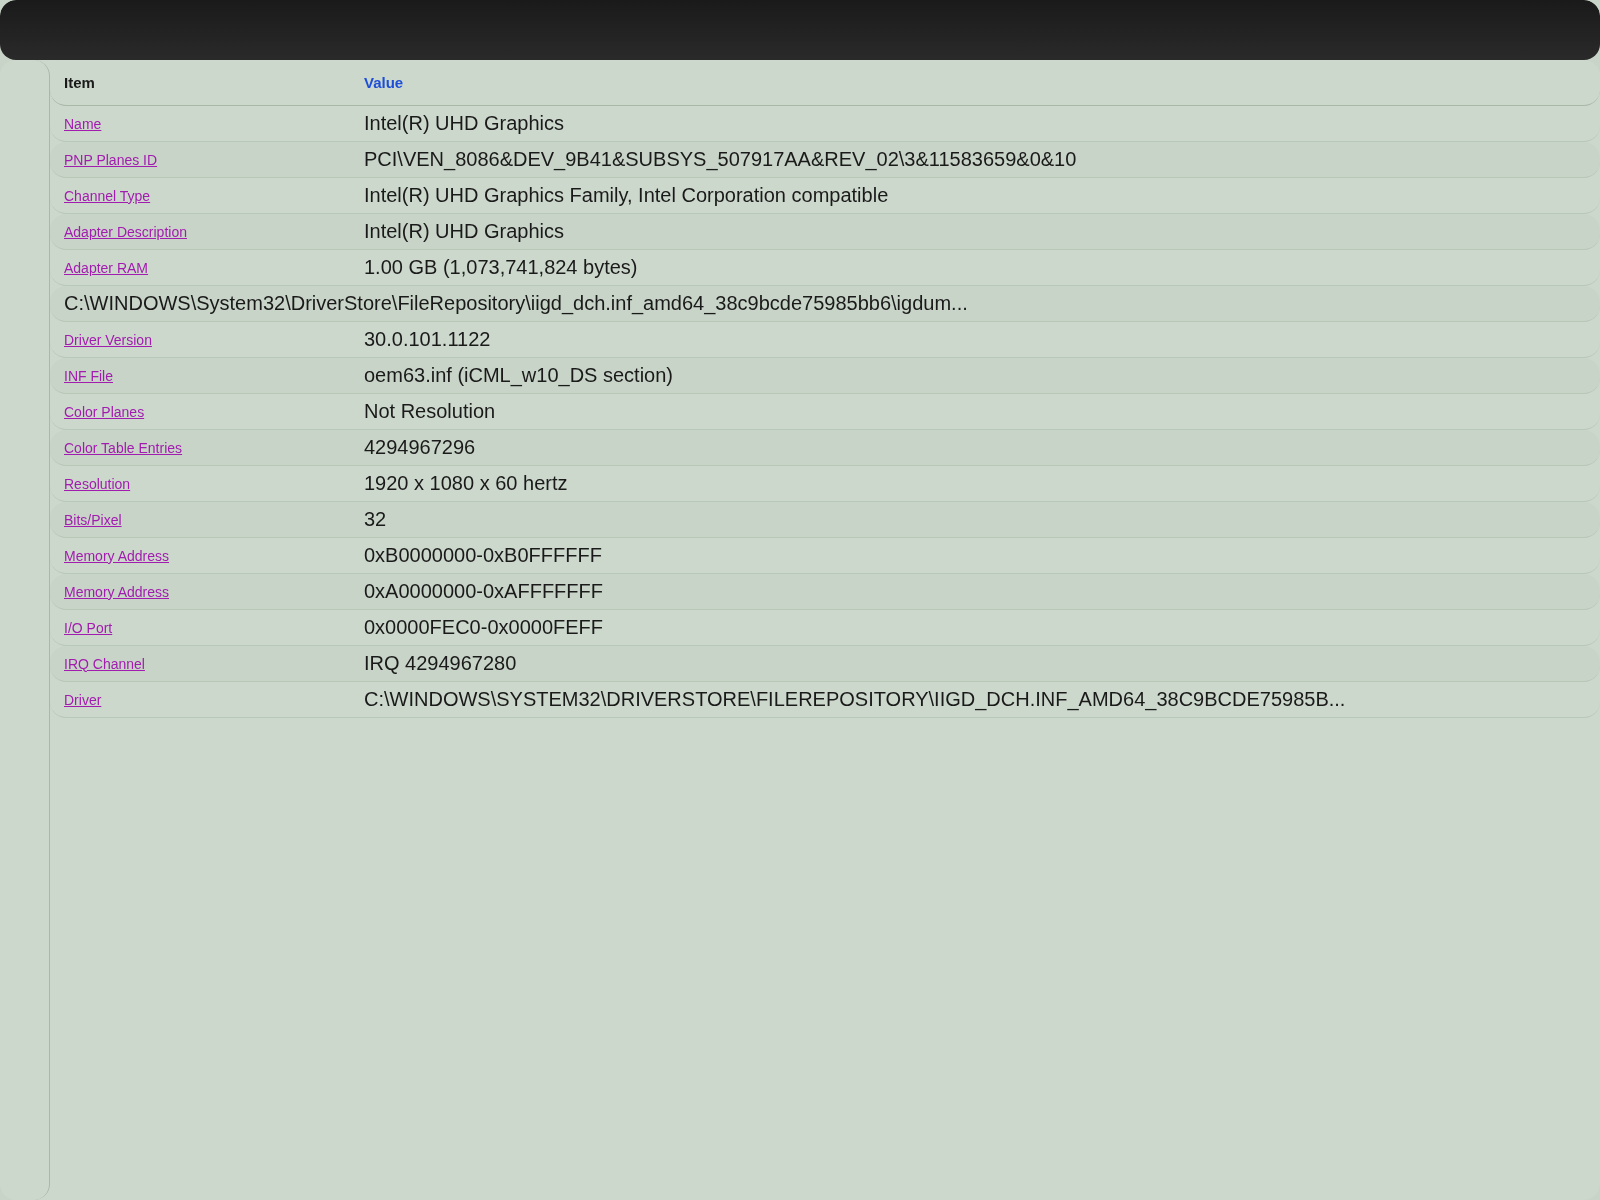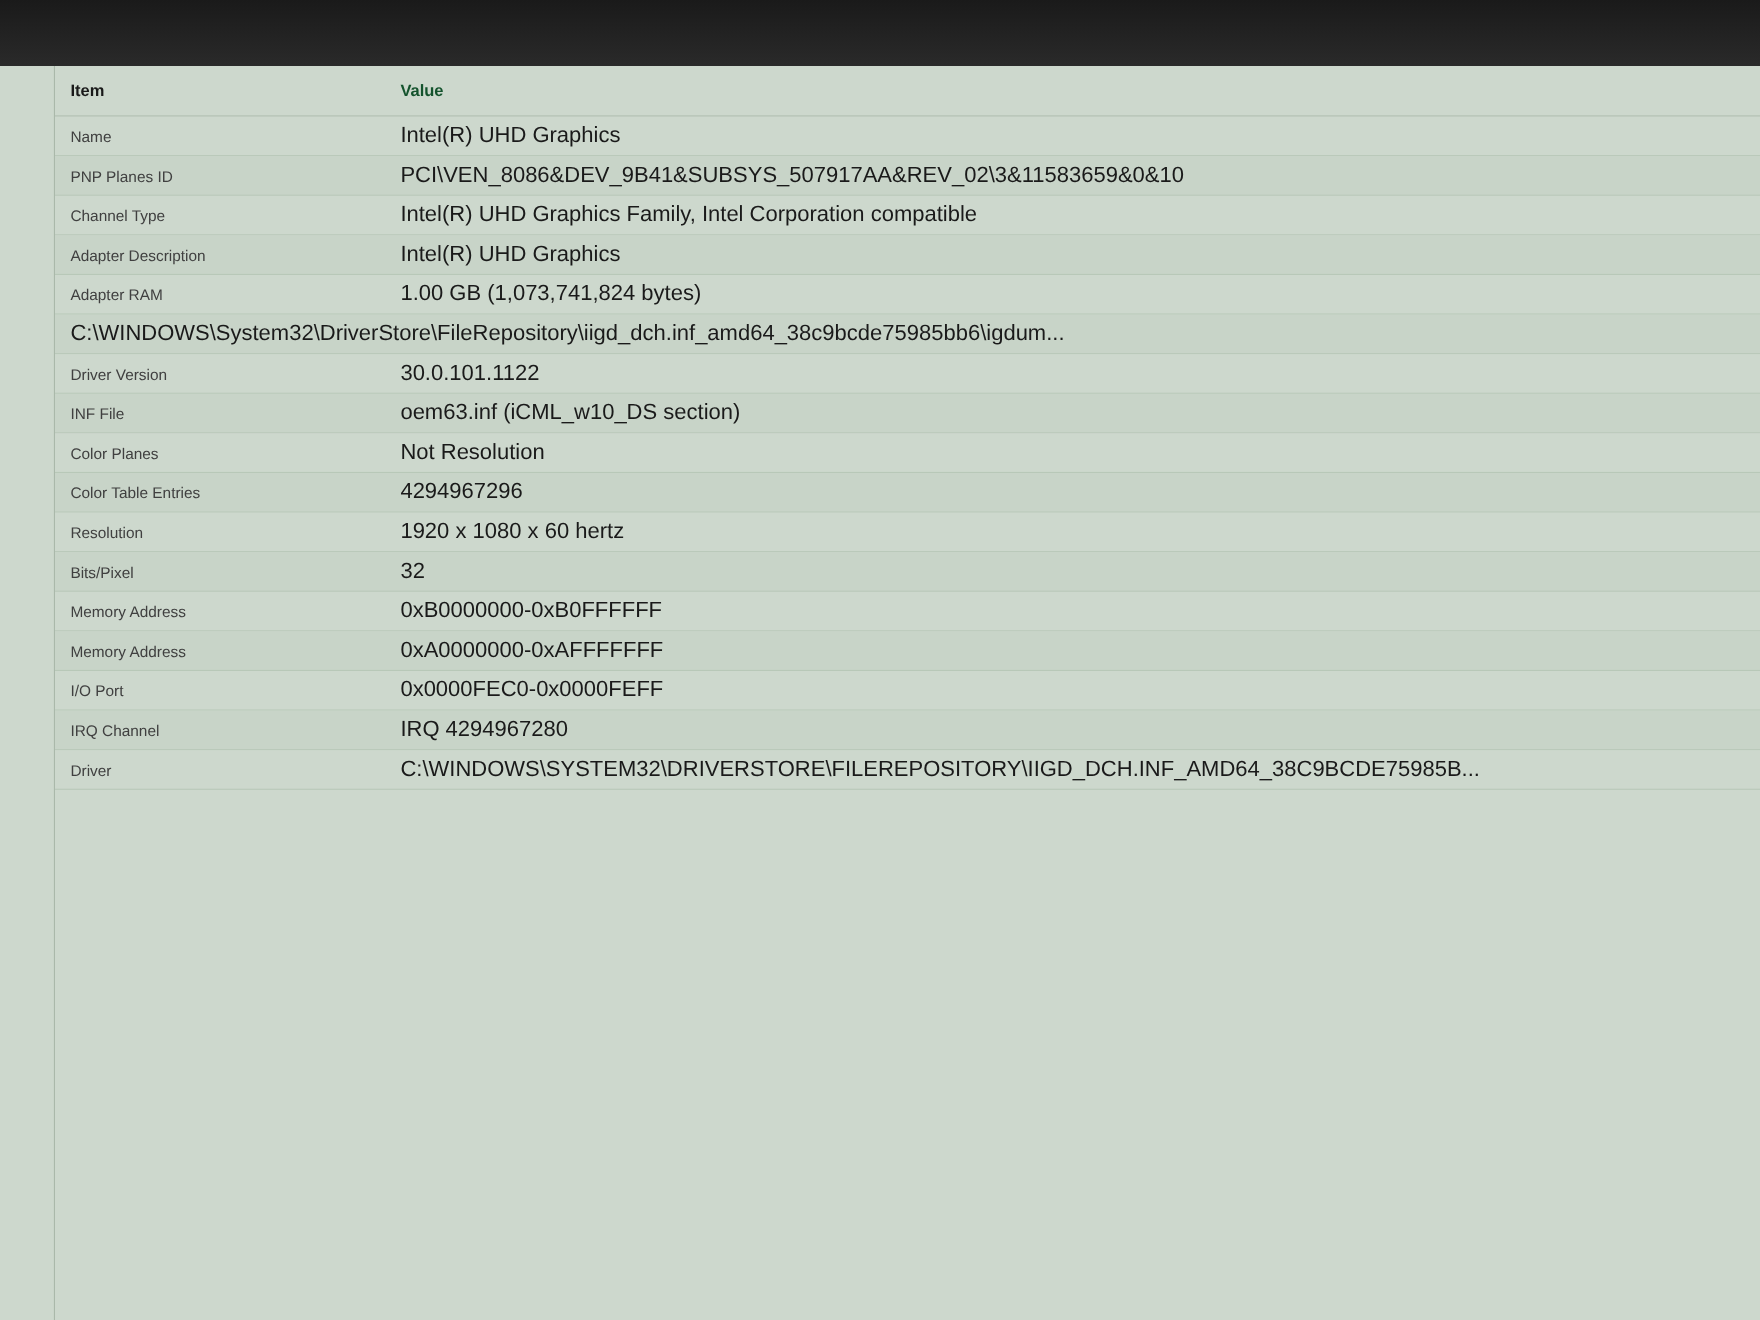--- a/index.html
+++ b/index.html
@@ -1,18 +1,19 @@
 <!DOCTYPE html>
 <html><head>
   <meta charset="utf-8">
   <style>
     * {
       margin: 0;
       padding: 0;
       box-sizing: border-box;
+      border-radius: 16px;
     }
 
     body {
       background-color: #c8d4c8;
       font-family: 'Segoe UI', Tahoma, Geneva, Verdana, sans-serif;
       font-size: 15px;
       color: #1a1a1a;
       width: 1600px;
       height: 1200px;
       overflow: hidden;
@@ -69,21 +70,21 @@
       font-size: 15px;
       color: #1a1a1a;
       flex-shrink: 0;
     }
 
     .col-value {
       flex: 1;
       padding: 6px 14px;
       font-weight: 600;
       font-size: 15px;
-      color: #14532d;
+      color: #1d4ed8;
     }
 
     .table-row {
       display: flex;
       border-bottom: 1px solid #b8c8b8;
       min-height: 36px;
       align-items: center;
     }
 
     .table-row:nth-child(even) {
@@ -91,22 +92,23 @@
     }
 
     .table-row:nth-child(odd) {
       background-color: #cdd8cd;
     }
 
     .cell-item {
       width: 300px;
       padding: 6px 14px;
       font-size: 14px;
-      color: #404040;
+      color: #a21caf;
       flex-shrink: 0;
+      text-decoration: underline;
     }
 
     .cell-value {
       flex: 1;
       padding: 6px 14px;
       font-size: 20px;
       color: #1a1a1a;
       word-break: break-all;
     }
   </style>

